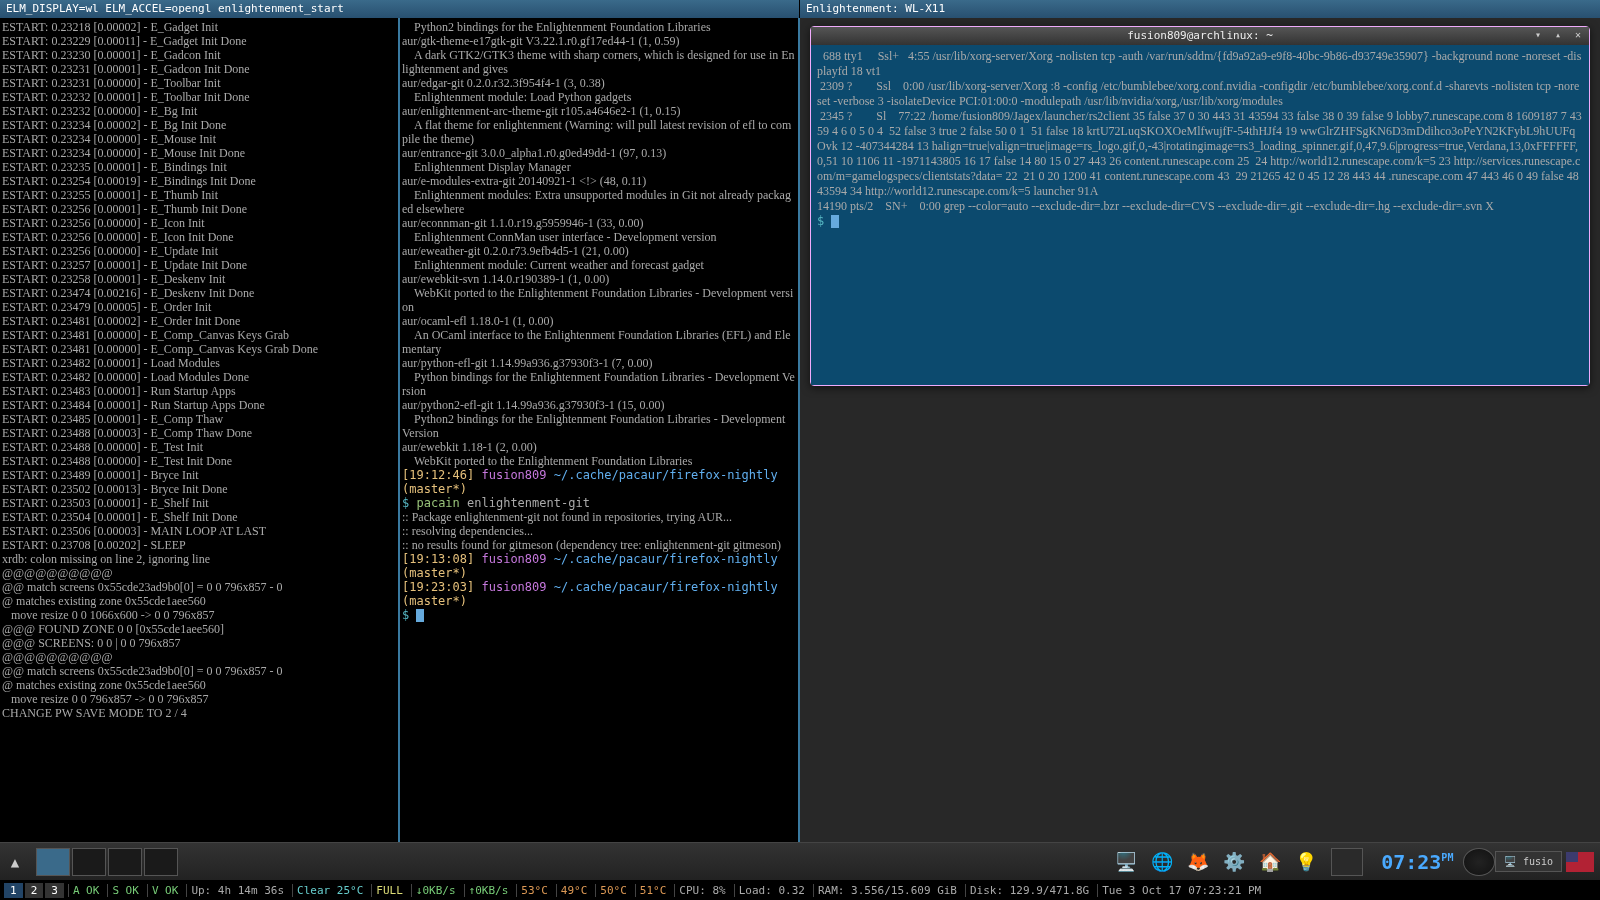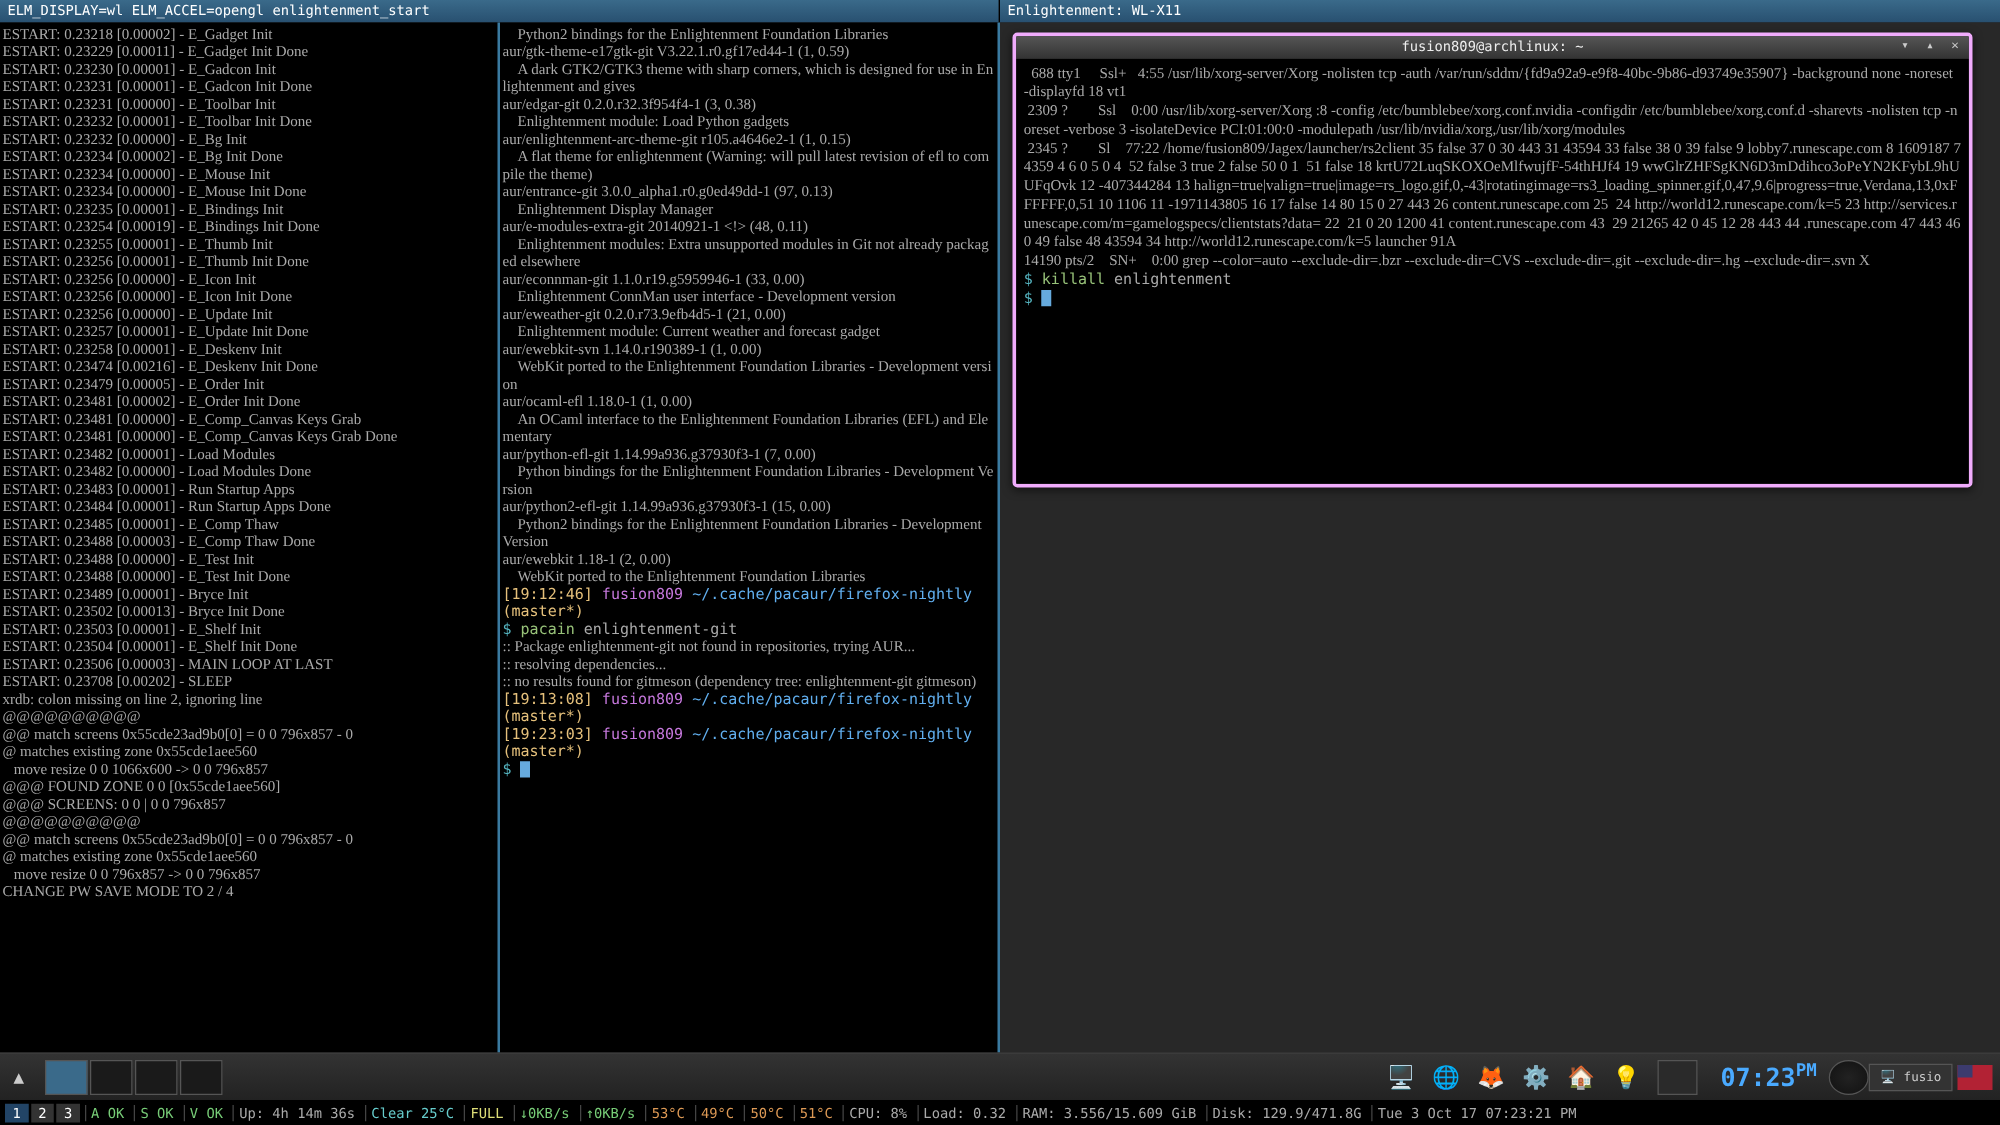--- a/index.html
+++ b/index.html
@@ -7,42 +7,42 @@
 .screen{display:flex;flex-direction:column;width:100%;height:100%}
 .titlebars{display:flex;height:18px}
 .titlebar{background:linear-gradient(#3a6a8a,#285070);color:#fff;font-size:11px;padding:2px 6px;white-space:nowrap;overflow:hidden}
 .tb-left{width:50%;border-right:1px solid #000}
 .tb-right{width:50%}
 .panes{display:flex;flex:1;min-height:0}
 .pane{background:#000;color:#aaa;overflow:hidden;position:relative;font-size:12px;line-height:14px}
 .pane-left{width:25%;border-right:2px solid #3a7aa0;padding:2px}
 .pane-mid{width:25%;border-right:2px solid #3a7aa0;padding:2px}
 .pane-right{width:50%;background:#282828;position:relative}
-.term-win{position:absolute;top:8px;left:10px;right:22px;background:#202020;border:3px solid #f0abfc;border-radius:4px;box-shadow:0 2px 8px rgba(0,0,0,.6)}
+.term-win{position:absolute;top:8px;left:10px;right:10px;background:#202020;border:1px solid #f0abfc;border-radius:4px;box-shadow:0 2px 8px rgba(0,0,0,.6)}
 .term-title{background:linear-gradient(#555,#333);color:#eee;font-size:11px;padding:2px 6px;text-align:center;position:relative}
 .term-btns{position:absolute;right:4px;top:1px;display:flex;gap:6px}
 .term-btn{width:14px;height:14px;color:#ccc;cursor:pointer;font-size:10px;text-align:center;line-height:14px}
-.term-body{padding:4px 6px;background:#000000;font-size:12px;line-height:15px;min-height:340px}
+.term-body{padding:4px 6px;background:#0c4a6e;font-size:12px;line-height:15px;min-height:340px}
 .pr{color:#56b6c2}
 .cursor{display:inline-block;width:8px;height:13px;background:#66aadd;vertical-align:middle}
 pre{white-space:pre-wrap;word-break:break-all;font-family:Liberation Serif, serif}
 .f-yellow{color:#e5c07b}
 .f-green{color:#98c379}
 .f-blue{color:#61afef}
 .f-mag{color:#c678dd}
 .taskbar{height:38px;background:linear-gradient(#333,#222);display:flex;align-items:center;border-top:1px solid #444;position:relative}
 .tb-arrow{width:30px;text-align:center;color:#ccc;font-size:14px;cursor:pointer}
 .tb-pager{display:flex;gap:2px;margin:0 6px}
 .tb-pcell{width:34px;height:28px;background:#1a1a1a;border:1px solid #555;cursor:pointer}
 .tb-pcell.active{background:#3a6a8a}
 .tb-spacer{flex:1}
 .tb-icons{display:flex;gap:6px;margin-right:10px;align-items:center}
 .tb-icon{width:30px;height:30px;display:flex;align-items:center;justify-content:center;font-size:18px;cursor:pointer;border-radius:4px}
 .tb-clock{color:#4aaaff;font-size:20px;font-weight:bold;margin:0 10px}
-.tb-clock sup{font-size:14px;vertical-align:super}
+.tb-clock sup{font-size:10px;vertical-align:super}
 .tb-sys{display:flex;gap:4px;align-items:center;margin-right:8px}
 .tb-syscell{width:32px;height:28px;background:#2a2a2a;border:1px solid #555}
 .tb-flag{width:28px;height:20px;background:linear-gradient(#b22234,#b22234);position:relative;margin-right:6px}
 .tb-flag::before{content:'';position:absolute;top:0;left:0;width:12px;height:10px;background:#3c3b6e}
 .tb-task{background:#333;border:1px solid #555;padding:4px 8px;font-size:10px;color:#ccc;margin-right:4px;cursor:pointer}
 .statusbar{height:20px;background:#000;display:flex;align-items:center;font-size:11px;color:#aaa;padding:0 4px;gap:4px}
 .sb-tabs{display:flex;gap:2px}
 .sb-tab{background:#224466;color:#fff;padding:1px 6px;cursor:pointer}
 .sb-tab.inactive{background:#333}
 .sb-seg{padding:0 4px;border-left:1px solid #444}
@@ -176,23 +176,20 @@
             <div class="term-btn">▾</div>
             <div class="term-btn">▴</div>
             <div class="term-btn">✕</div>
           </div>
         </div>
         <div class="term-body">
           <pre>  688 tty1     Ssl+   4:55 /usr/lib/xorg-server/Xorg -nolisten tcp -auth /var/run/sddm/{fd9a92a9-e9f8-40bc-9b86-d93749e35907} -background none -noreset -displayfd 18 vt1
  2309 ?        Ssl    0:00 /usr/lib/xorg-server/Xorg :8 -config /etc/bumblebee/xorg.conf.nvidia -configdir /etc/bumblebee/xorg.conf.d -sharevts -nolisten tcp -noreset -verbose 3 -isolateDevice PCI:01:00:0 -modulepath /usr/lib/nvidia/xorg,/usr/lib/xorg/modules
  2345 ?        Sl    77:22 /home/fusion809/Jagex/launcher/rs2client 35 false 37 0 30 443 31 43594 33 false 38 0 39 false 9 lobby7.runescape.com 8 1609187 7 4359 4 6 0 5 0 4  52 false 3 true 2 false 50 0 1  51 false 18 krtU72LuqSKOXOeMlfwujfF-54thHJf4 19 wwGlrZHFSgKN6D3mDdihco3oPeYN2KFybL9hUUFqOvk 12 -407344284 13 halign=true|valign=true|image=rs_logo.gif,0,-43|rotatingimage=rs3_loading_spinner.gif,0,47,9.6|progress=true,Verdana,13,0xFFFFFF,0,51 10 1106 11 -1971143805 16 17 false 14 80 15 0 27 443 26 content.runescape.com 25  24 http://world12.runescape.com/k=5 23 http://services.runescape.com/m=gamelogspecs/clientstats?data= 22  21 0 20 1200 41 content.runescape.com 43  29 21265 42 0 45 12 28 443 44 .runescape.com 47 443 46 0 49 false 48 43594 34 http://world12.runescape.com/k=5 launcher 91A
 14190 pts/2    SN+    0:00 grep --color=auto --exclude-dir=.bzr --exclude-dir=CVS --exclude-dir=.git --exclude-dir=.hg --exclude-dir=.svn X</pre>
-          <div>
-            <span class="pr">$ </span><span class="f-green">killall</span> <span>enlightenment</span>
-          </div>
           <div><span class="pr">$ </span><span class="cursor"></span></div>
         </div>
       </div>
     </div>
   </div>
 
   <div class="taskbar">
     <div class="tb-arrow">▲</div>
     <div class="tb-pager">
       <div class="tb-pcell active"></div>

